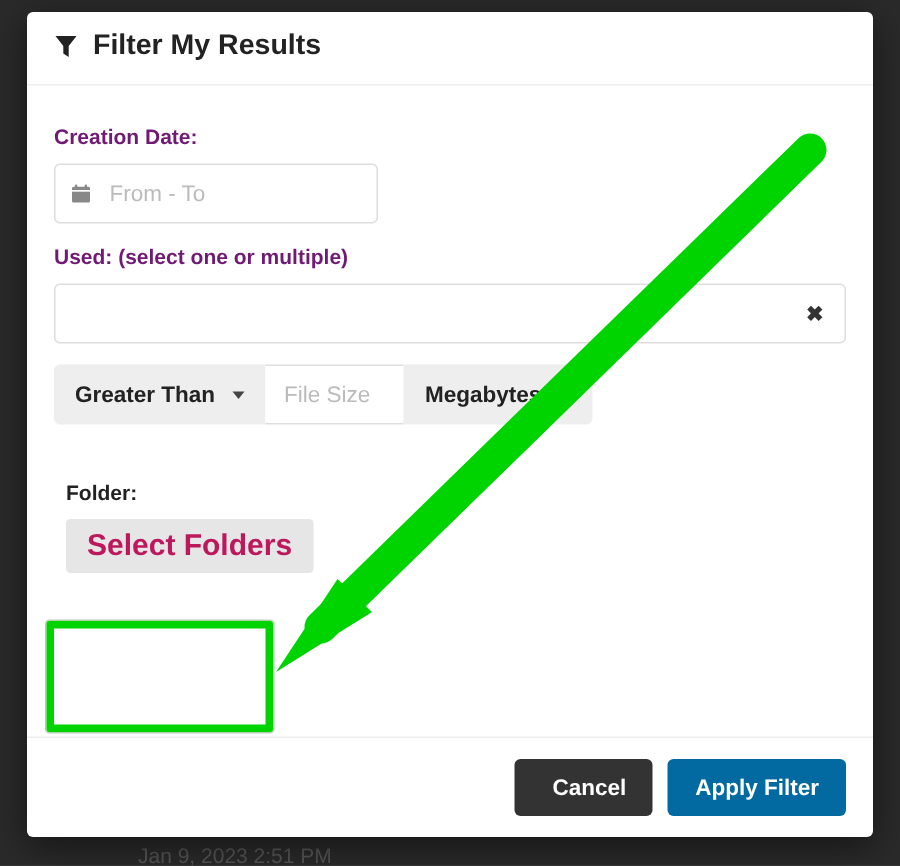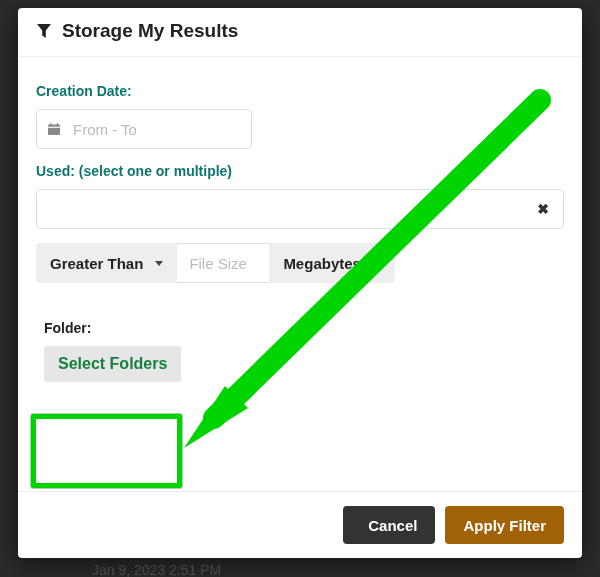--- a/index.html
+++ b/index.html
@@ -50,21 +50,21 @@
     padding: 10px 18px 8px;
     overflow: hidden;
   }
   .field {
     margin-top: 14px;
   }
   .field:first-child { margin-top: 16px; }
   .label {
     font-size: 14px;
     font-weight: 700;
-    color: #0f766e;
+    color: #701a75;
     margin-bottom: 10px;
   }
   .date-box {
     width: 216px; height: 40px;
     border: 1px solid #ddd; border-radius: 4px;
     display: flex; align-items: center;
     padding: 0 10px; gap: 10px;
     color: #aaa;
   }
   .cal-icon { width: 14px; height: 14px; color: #888; flex: 0 0 auto; }
@@ -114,21 +114,21 @@
   }
   .folder-label {
     font-size: 14px; font-weight: 700; color: #222;
     margin-bottom: 10px;
     margin-top: 12px;
   }
   .select-folders-btn {
     background: #e6e6e6;
     border: none; border-radius: 3px;
     height: 36px; padding: 0 14px;
-    font-size: 16px; font-weight: 600; color: #15803d;
+    font-size: 20px; font-weight: 600; color: #be185d;
     cursor: pointer;
   }
   .highlight-box {
     position: absolute;
     border: 5px solid #00d400;
     border-radius: 2px;
     pointer-events: none;
     box-shadow: 0 0 0 1px rgba(0,100,0,.3);
   }
   .dialog-footer {
@@ -136,42 +136,42 @@
     padding: 14px 18px;
     display: flex; justify-content: flex-end; gap: 10px;
   }
   .btn {
     height: 38px; padding: 0 18px;
     border-radius: 4px; border: none;
     font-size: 15px; font-weight: 600;
     cursor: pointer;
   }
   .btn-cancel { background: #333; color: #fff; padding-left: 25px; }
-  .btn-apply  { background: #a16207; color: #fff; }
+  .btn-apply  { background: #0369a1; color: #fff; }
   .arrow-svg {
     position: absolute;
     pointer-events: none;
   }
 </style>
 </head>
 <body>
 
 <div class="backdrop">
   <span class="bg-text" style="left:92px; top:562px;">Jan 9, 2023 2:51 PM</span>
 </div>
 
 <div class="dialog">
 
   <div class="dialog-header">
     <span class="filter-icon">
       <svg viewBox="0 0 16 16" width="16" height="16">
           <path fill="currentColor" d="M1 1h14l-5.2 6.6V15l-3.6-2.4V7.6z"></path>
         </svg>
     </span>
-    <h2>Storage My Results</h2>
+    <h2>Filter My Results</h2>
   </div>
 
   <div class="dialog-body">
 
     <div class="field">
       <div class="label">Creation Date:</div>
       <div class="date-box">
         <span class="cal-icon">
           <svg viewBox="0 0 14 14" width="14" height="14">
               <rect x="1" y="2.5" width="12" height="10.5" rx="1" fill="currentColor"></rect>

